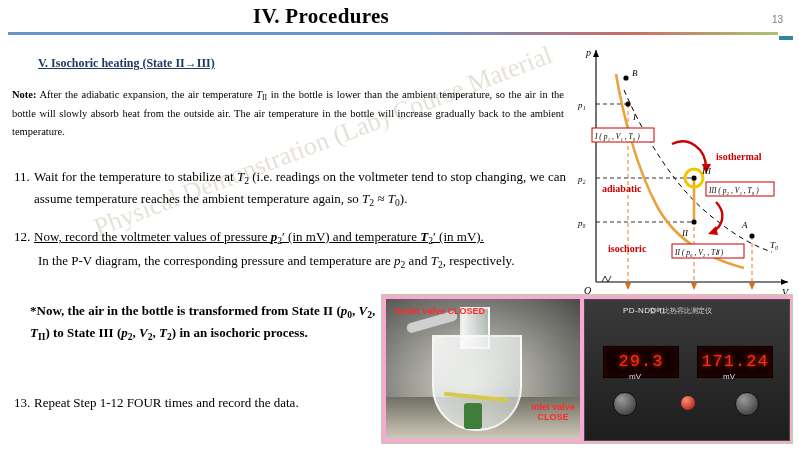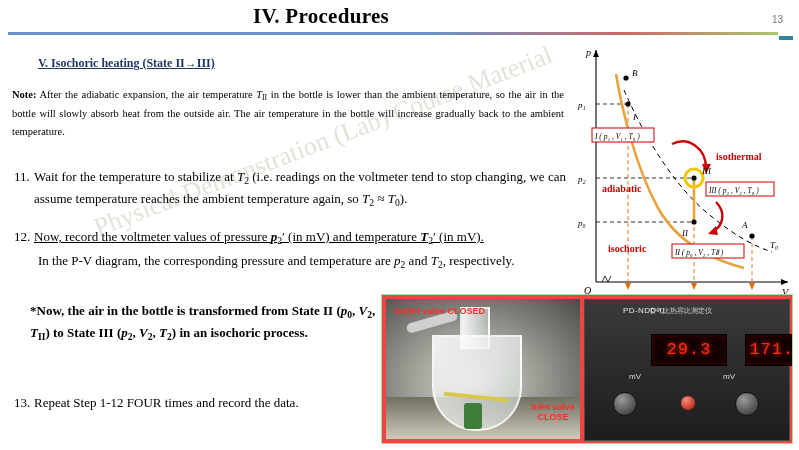--- a/index.html
+++ b/index.html
@@ -75,21 +75,21 @@
 
   
   .chart{
     position:absolute;left:566px;top:40px;width:228px;height:260px;
   }
   .chart svg{display:block;}
 
   
   .photo{
     position:absolute;left:381px;top:294px;width:410px;height:148px;
-    background:#ef4444;border:1px solid #b6d79a;
+    background:#f9a8d4;border:1px solid #b6d79a;
     overflow:hidden;
   }
   .photo-left{
     position:absolute;left:4px;top:4px;width:194px;height:140px;
     background:radial-gradient(ellipse at 45% 60%, #d8d8d2 0%, #9a9a93 45%, #4a4a48 100%);
     overflow:hidden;
   }
   .photo-left .bench{
     position:absolute;left:0;bottom:0;width:100%;height:42px;
     background:linear-gradient(to bottom,#6f6f62,#cfc9ba);
@@ -130,23 +130,22 @@
   }
   .meter-brand{
     position:absolute;left:6px;top:6px;color:#e8e8e8;font-size:8px;
     font-family:"Liberation Sans", sans-serif;letter-spacing:.4px;padding-left:32px;
   }
   .meter-cn{
     position:absolute;left:64px;top:6px;color:#cfcfcf;font-size:7px;
     font-family:"Liberation Sans", sans-serif;
   }
   .disp{
-    position:absolute;top:34px;height:30px;background:#120000;border:1px solid #000;
+    position:absolute;top:46px;height:30px;background:#120000;border:1px solid #000;
     box-shadow:inset 0 0 6px #400;
-    margin-left:48px;
   }
   #disp1{left:18px;width:74px;}
   #disp2{left:112px;width:74px;}
   .disp span{
     display:block;text-align:center;line-height:30px;color:#ff2a13;
     font-family:"Liberation Mono", monospace;font-size:17px;letter-spacing:1px;
     text-shadow:0 0 5px #ff3b1b;
   }
   .unit{position:absolute;top:72px;color:#dcdcdc;font-size:8px;font-family:"Liberation Sans", sans-serif;}
   #unit1{left:44px;}

